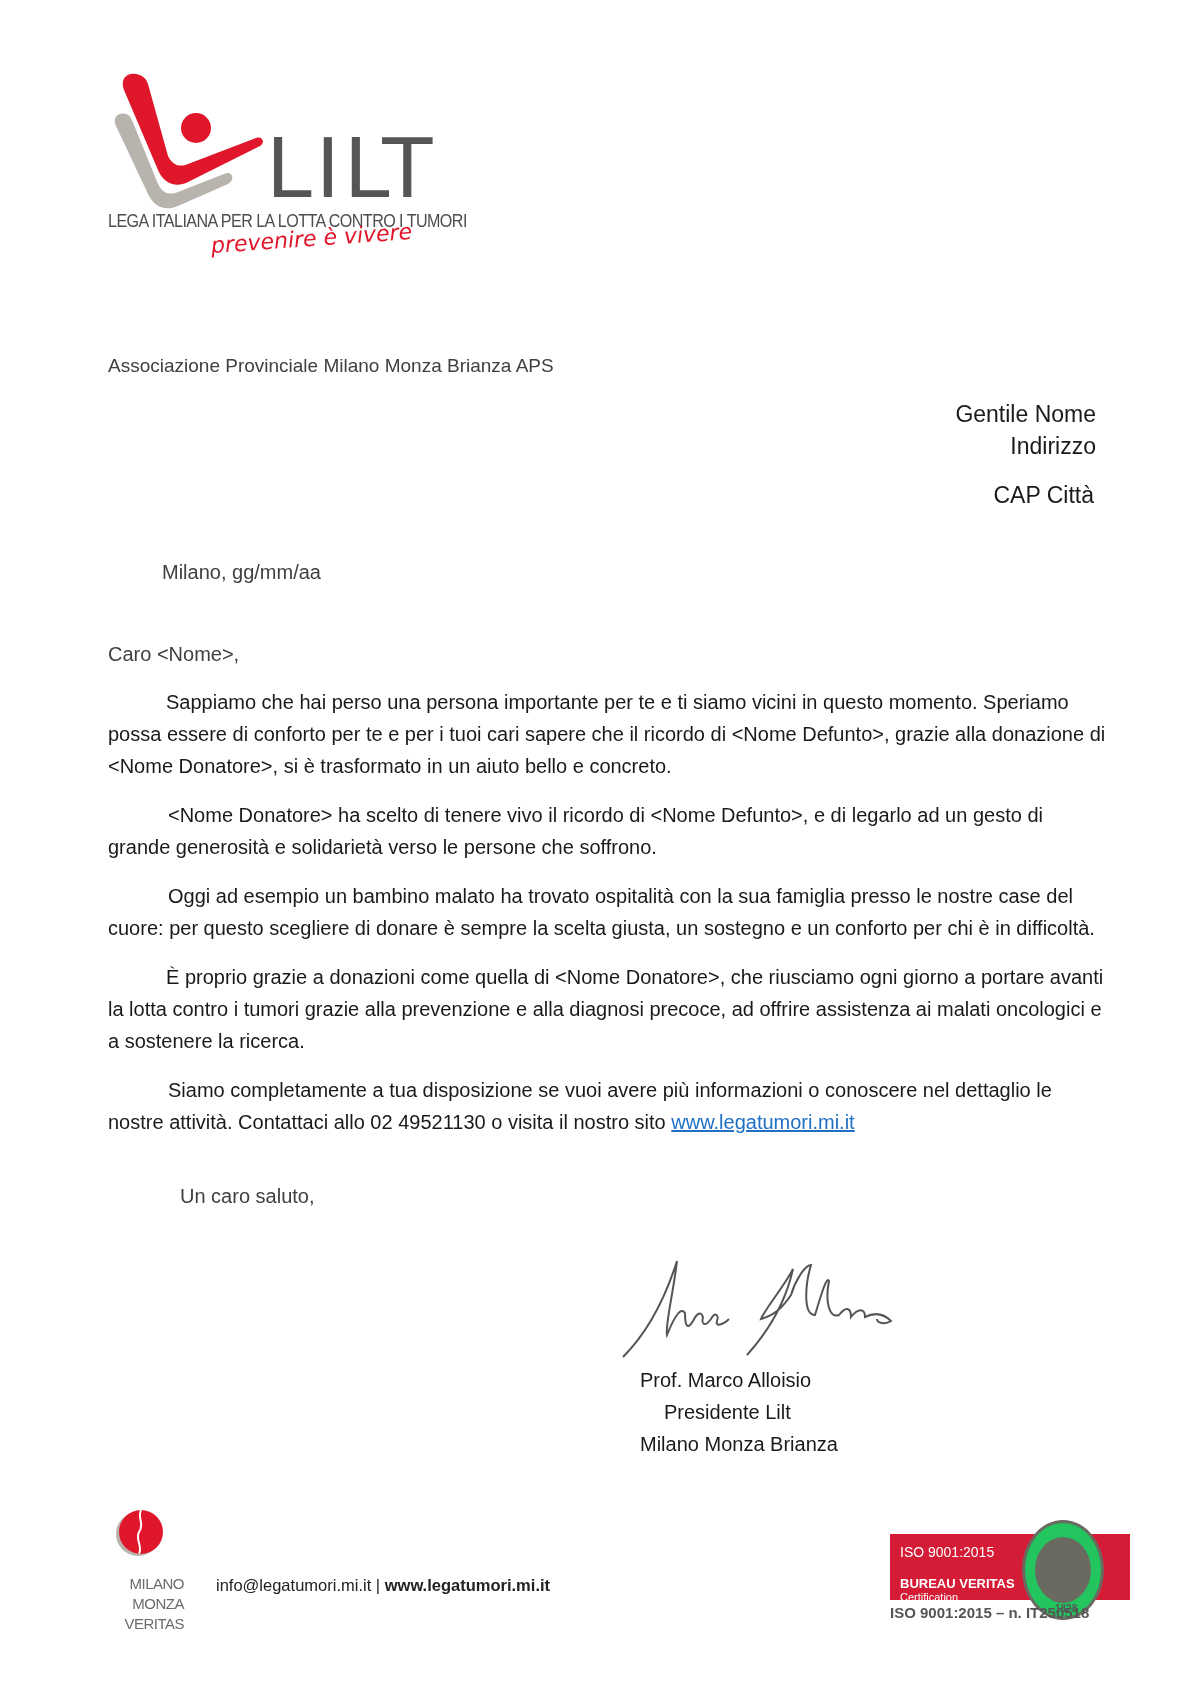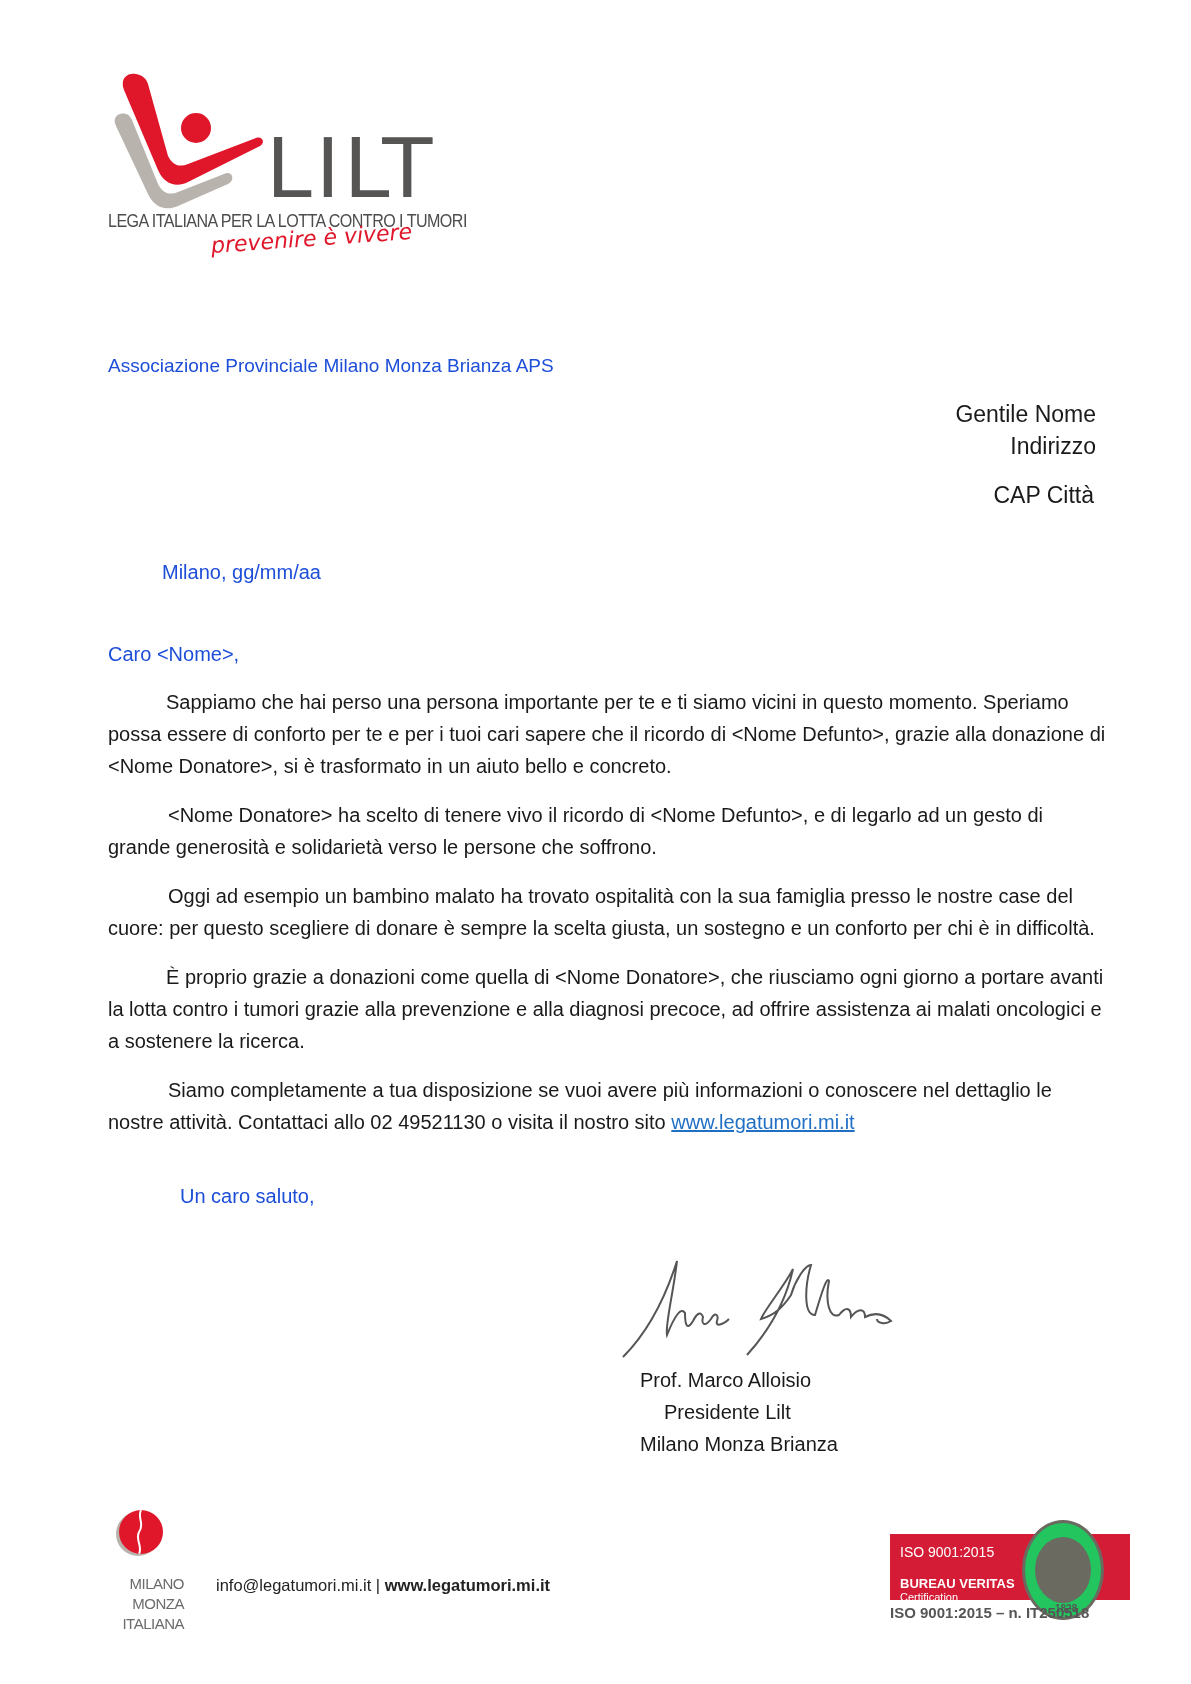--- a/index.html
+++ b/index.html
@@ -5,21 +5,21 @@
   * { box-sizing: border-box; margin: 0; padding: 0; }
   html, body { width: 1191px; height: 1684px; background: #ffffff; }
   body { position: relative; font-family: "Liberation Sans", "DejaVu Sans", sans-serif; color: #1a1a1a; overflow: hidden; }
 
   .logo { position: absolute; left: 108px; top: 66px; width: 340px; height: 220px; }
   .logo svg { position: absolute; left: 0; top: 0; }
   .logo .lilt-word { position: absolute; left: 158px; top: 62px; font-family: "DejaVu Sans", sans-serif; font-size: 82px; font-weight: normal; color: #575553; letter-spacing: 4px; line-height: 1; }
   .logo .lega { position: absolute; left: 0; top: 145px; font-family: "Liberation Sans", sans-serif; font-size: 17.5px; color: #4d4d4d; letter-spacing: -0.6px; white-space: nowrap; transform: scaleX(0.92); transform-origin: left; }
   .logo .motto { position: absolute; left: 103px; top: 167px; font-family: "DejaVu Sans", sans-serif; font-size: 22px; font-style: italic; color: #e0172a; transform: rotate(-4deg); transform-origin: left; white-space: nowrap; }
 
-  .text { position: absolute; font-size: 20px; line-height: 32px; white-space: nowrap; color: #1d4ed8; }
+  .text { position: absolute; font-size: 20px; line-height: 32px; white-space: nowrap; color: #404040; }
   .assoc { left: 108px; top: 350px; font-size: 19px; }
   .recipient { position: absolute; right: 95px; top: 398px; text-align: right; font-size: 23px; line-height: 32px; }
   .recipient .line { display: block; }
   .recipient .indirizzo { padding-right: 0; }
   .recipient .cap { margin-top: 17px; padding-right: 2px; }
   .date { left: 162px; top: 556px; }
   .salutation { left: 108px; top: 638px; }
 
   .body { position: absolute; left: 108px; top: 686px; width: 1000px; font-size: 20px; line-height: 32px; color: #1a1a1a; }
   .body p { margin-bottom: 17px; text-indent: 60px; }
@@ -100,21 +100,21 @@
 
 <div class="footer-logo">
   <div class="circle">
     <svg width="44" height="44" viewBox="0 0 44 44" style="position:absolute;left:0;top:0">
       <path d="M22 0 C18 8 26 14 20 22 C16 30 24 36 20 44" fill="none" stroke="#ffffff" stroke-width="2"></path>
     </svg>
   </div>
   <div class="mmb">
     <div>MILANO</div>
     <div>MONZA</div>
-    <div>ITALIANA</div>
+    <div>VERITAS</div>
   </div>
 </div>
 
 <div class="footer-addr">
   <div>
     <span>info@legatumori.mi.it</span>
     <span>|</span>
     <b>www.legatumori.mi.it</b>
   </div>
 </div>

